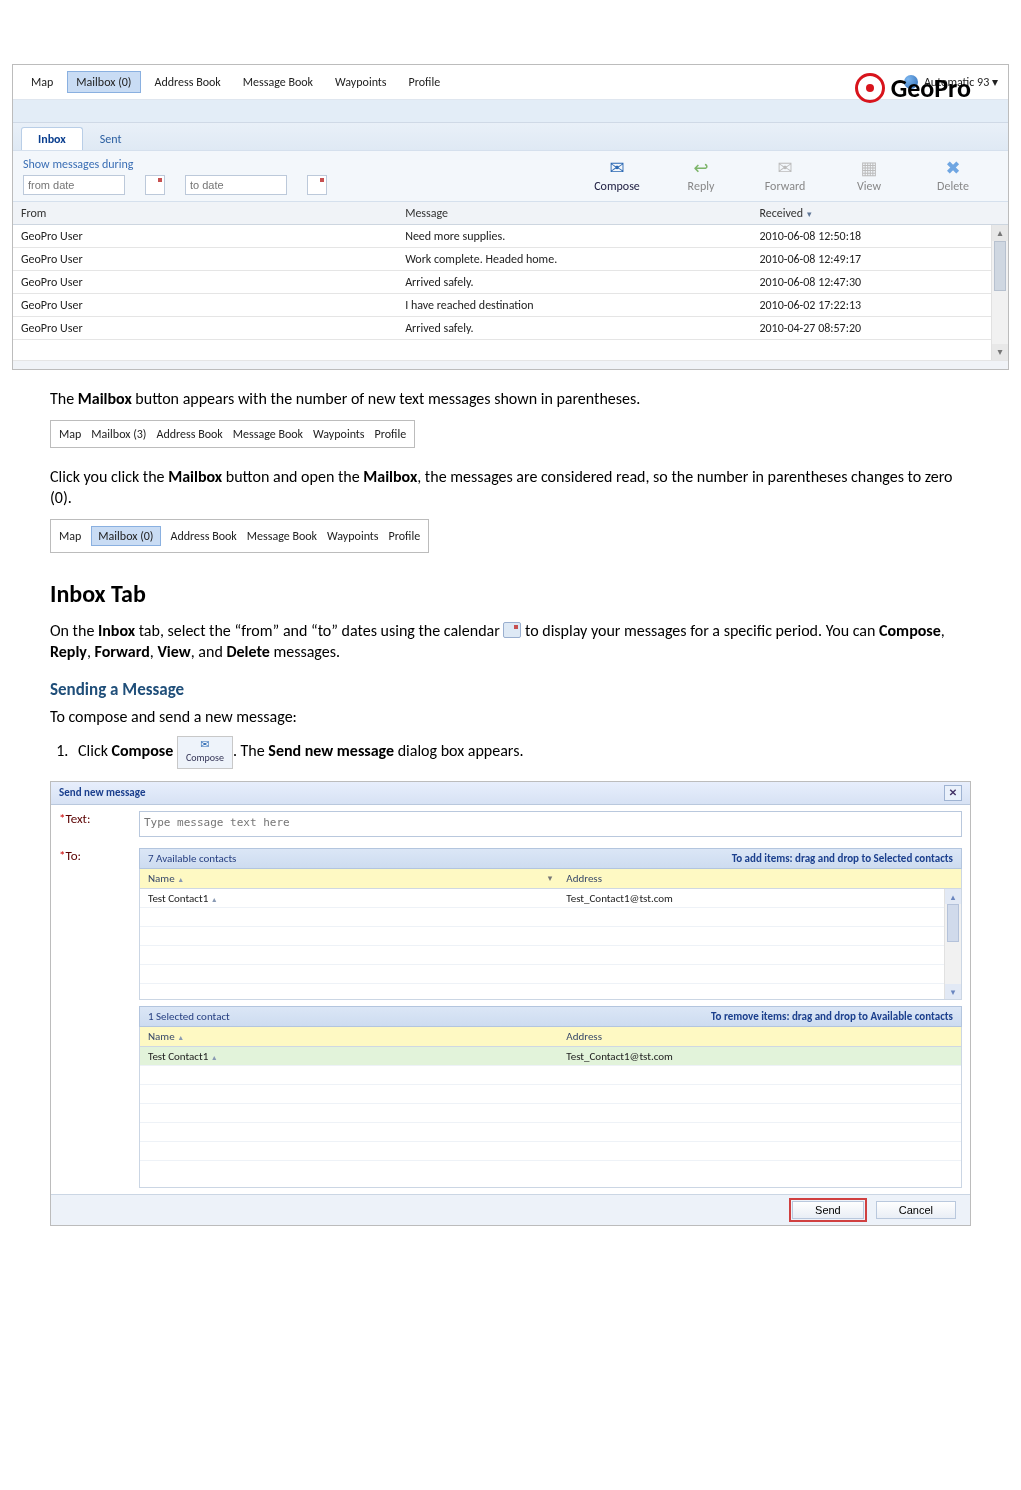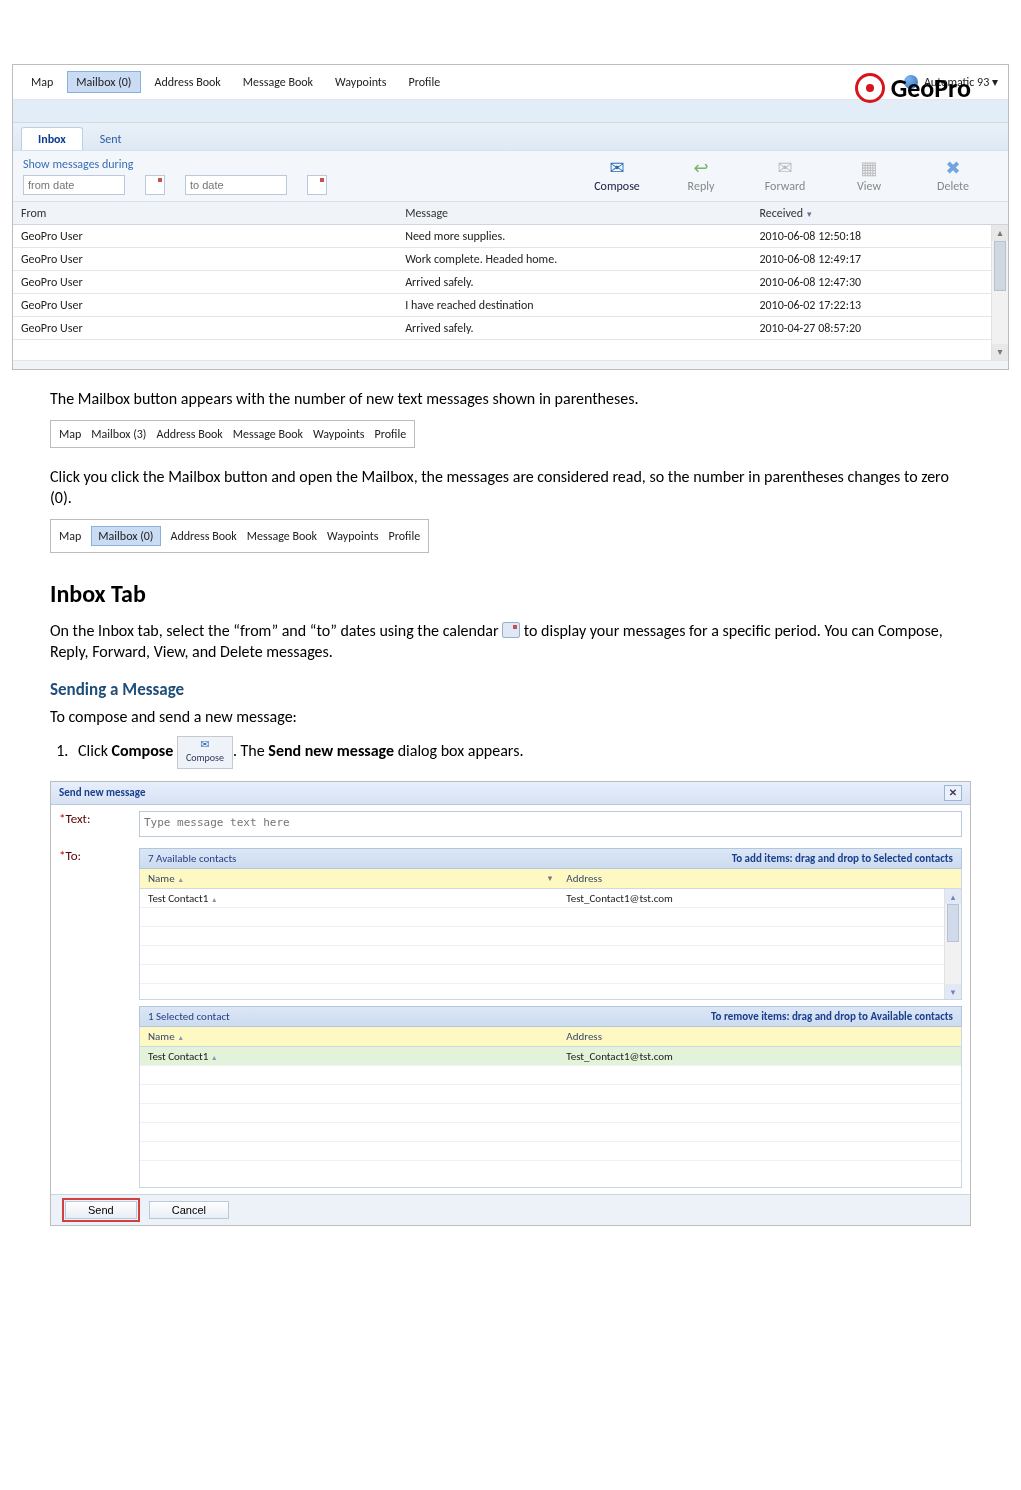--- a/index.html
+++ b/index.html
@@ -2,21 +2,21 @@
 <html><head>
 <meta charset="utf-8">
 <style>
   html,body{margin:0;padding:0;background:#fff;font-family:Calibri,Arial,sans-serif;color:#000;font-size:14px}
   .page{width:1021px;margin:0 auto;position:relative;min-height:1490px;padding:0}
   .logo{position:absolute;top:8px;right:50px;display:flex;align-items:center;gap:6px;font-size:26px;font-weight:700}
   .logo-mark{width:30px;height:30px;border:3px solid #d8141c;border-radius:50%;position:relative;box-sizing:border-box;display:flex;align-items:center;justify-content:center}
   .logo-mark::after{content:"";width:8px;height:8px;border-radius:50%;background:#d8141c}
   .logo-text{color:#000}
   .prose{margin:18px 50px 0 50px;line-height:1.35;font-size:16px}
-  .prose b{font-weight:400}
+  .prose b{font-weight:700}
   h2.prose-h{margin:26px 50px 6px 50px;font-size:24px;font-weight:700}
   h3.prose-sh{margin:16px 50px 4px 50px;font-size:17px;font-weight:700;color:#1f4e79}
   ol.prose-ol{margin:8px 50px 0 50px;padding-left:22px;font-size:16px;line-height:1.6}
   ol.prose-ol li{padding-left:6px}
   .inline-cal{display:inline-block;width:16px;height:14px;border:1px solid #9aafcf;background:#dee9f5;border-radius:2px;position:relative;top:2px}
   .inline-cal::after{content:"";position:absolute;top:2px;right:2px;width:4px;height:4px;background:#c75050}
   .inline-compose{display:inline-flex;flex-direction:column;align-items:center;border:1px solid #c8c8c8;background:#eef3fa;padding:2px 8px;font-size:10px;color:#335;vertical-align:middle}
   .inline-compose .ic{color:#2d6ab4;font-size:11px;line-height:1}
   
   .shot{border:1px solid #bcbcbc;margin:12px 12px 0 12px}
@@ -82,21 +82,21 @@
   .gc-name{flex:0 0 49%;position:relative}
   .gc-name::after{content:"▴";font-size:8px;color:#8899b3;margin-left:4px}
   .gh .gc-name .drop{position:absolute;right:6px;top:3px;font-size:9px;color:#777}
   .gc-addr{flex:1}
   .grid .gr{border-bottom:1px solid #eef2f7;height:18px}
   .grid .gr.sel{background:#e2f3da}
   .grid-body{position:relative}
   .grid-sb{position:absolute;right:0;top:0;bottom:0;width:16px;background:#f1f1f1;border-left:1px solid #e1e1e1}
   .grid-sb .sbtn{height:15px;text-align:center;font-size:9px;color:#6a86c0;background:#e2e9f5;line-height:15px}
   .grid-sb .thumb{position:absolute;left:2px;right:2px;background:#d0daeb;border:1px solid #b4c2da}
-  .dlg-foot{display:flex;gap:12px;background:#edf2f9;border-top:1px solid #cbd6e4;padding:6px 14px}
+  .dlg-foot{display:flex;justify-content:flex-end;gap:12px;background:#edf2f9;border-top:1px solid #cbd6e4;padding:6px 14px}
   .dlg-foot button{font-size:11px;padding:2px 22px;border:1px solid #b9c8dd;background:linear-gradient(#fefefe,#e9eef6);cursor:default}
   .dlg-foot button.send{outline:2px solid #d04040;outline-offset:1px}
 </style>
 </head>
 <body>
 <div class="page">
 
 
 
 

